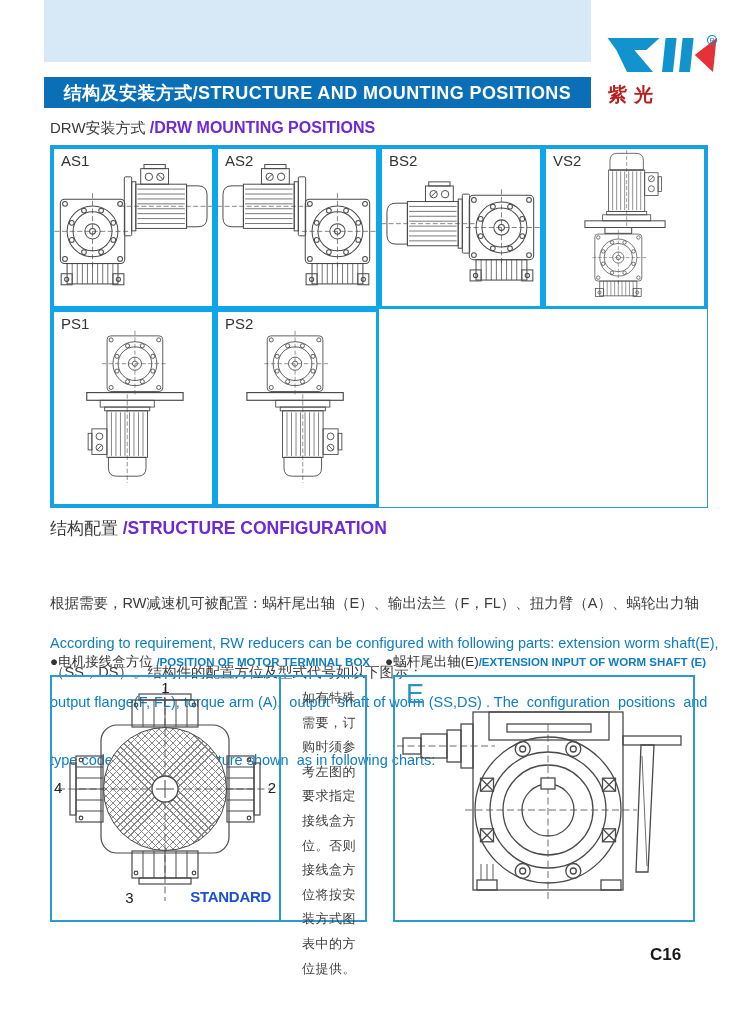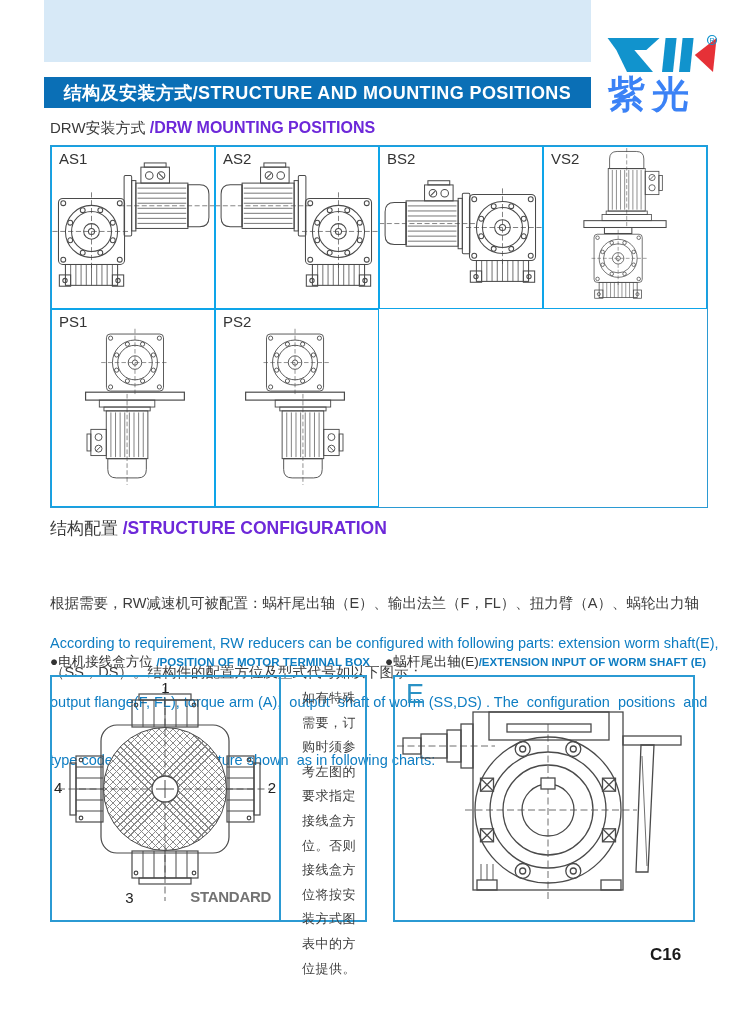--- a/index.html
+++ b/index.html
@@ -8,32 +8,32 @@
     font-family:"Liberation Sans","DejaVu Sans",sans-serif;color:#333;
     overflow:hidden;
   }
   .abs{position:absolute;}
   
   #top-band{left:44px;top:0;width:547px;height:62px;background:#d7e9f7;}
   #banner{left:44px;top:77px;width:547px;height:31px;background:#0a6fb6;color:#fff;
     font-weight:bold;font-size:18px;display:flex;align-items:center;justify-content:center;
     letter-spacing:.4px;white-space:nowrap;}
   #logo{left:596px;top:34px;width:128px;}
-  #logo .cn{color:#3b82f6;font-size:37px;font-weight:bold;letter-spacing:7px;margin:0 0 0 12px;line-height:34px;}
+  #logo .cn{color:#b91c1c;font-size:19px;font-weight:bold;letter-spacing:7px;margin:0 0 0 12px;line-height:34px;}
   
   .h1-cn{font-size:15px;color:#3a3a3a;}
   .h1-en{font-size:16px;color:#6d28d9;font-weight:bold;}
   #h-drw{left:50px;top:119px;}
   #h-struct{left:50px;top:517px;}
   #h-struct .h1-cn{font-size:17px;}
   #h-struct .h1-en{font-size:17.5px;}
   
   #grid{left:50px;top:145px;width:658px;height:363px;border:1px solid #2b9ad3;
     display:grid;grid-template-columns:repeat(4,164px);grid-template-rows:163px 198px;box-sizing:border-box;}
-  .cell{border:1px solid #0ea5e9;position:relative;box-sizing:border-box;padding-left:37px;}
+  .cell{border:3px solid #0ea5e9;position:relative;box-sizing:border-box;padding-left:37px;}
   .cell-label{position:absolute;top:3px;left:7px;font-size:15px;color:#333;z-index:2;}
   .cell svg{position:absolute;left:0;top:0;width:100%;height:100%;}
   
   #para-cn{left:50px;top:546px;font-size:14.5px;color:#3c3c3c;line-height:23px;white-space:pre;}
   #para-en{left:50px;top:595px;font-size:14.5px;color:#0e7dc2;line-height:19.5px;white-space:pre;}
   
   .h2-cn{font-size:13.5px;color:#333;}
   .h2-en{font-size:11.5px;color:#0e7dc2;font-weight:bold;}
   #h-tbox{left:50px;top:652px;}
   #h-worm{left:385px;top:652px;}
@@ -45,21 +45,21 @@
   #hatch-circle{position:absolute;left:51px;top:50px;width:124px;height:124px;border-radius:50%;
     border:1.6px solid #4a4a4a;box-sizing:border-box;z-index:0;background-color:#fff;
     background-image:repeating-linear-gradient(45deg,transparent 0 4px,#8a8a8a 4px 5px),
                      repeating-linear-gradient(135deg,transparent 0 4px,#8a8a8a 4px 5px);}
   .posnum{position:absolute;font-size:15px;color:#222;z-index:2;}
   #num-1{left:0;right:0;top:2px;text-align:center;}
   #num-2{right:3px;top:102px;}
   #num-3{left:0;right:72px;top:212px;text-align:center;}
   #num-4{left:2px;top:102px;}
   #standard{position:absolute;right:8px;top:211px;font-size:15px;font-weight:bold;
-    color:#737373;letter-spacing:-.3px;z-index:2;}
+    color:#1d4ed8;letter-spacing:-.3px;z-index:2;}
   #tbox-note{flex:1;border-left:2px solid #2b9ad3;padding:9px 3px 0 21px;
     font-size:13px;line-height:24.6px;color:#3f3f3f;letter-spacing:.5px;}
   
   #box-worm{left:393px;top:675px;width:302px;height:247px;border:2px solid #2b9ad3;box-sizing:border-box;}
   #e-label{position:absolute;left:11px;top:2px;font-size:27px;color:#2a92c5;}
   #box-worm svg{position:absolute;left:0;top:9px;}
   #page-num{left:650px;top:945px;font-size:17px;font-weight:bold;color:#1a1a1a;}
   .drawline{stroke:#4a4a4a;fill:none;}
 </style>
 </head>

